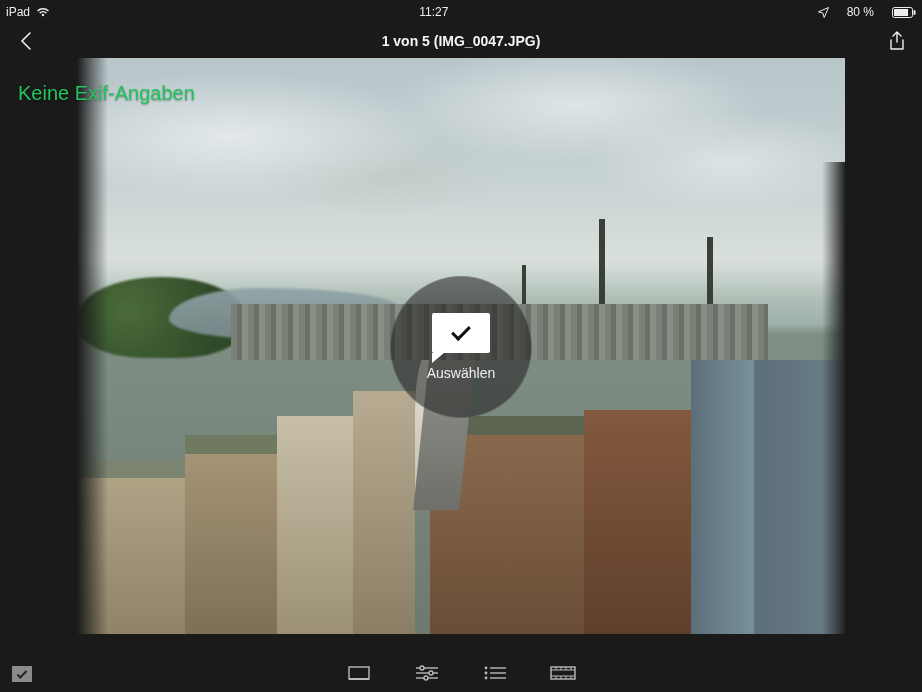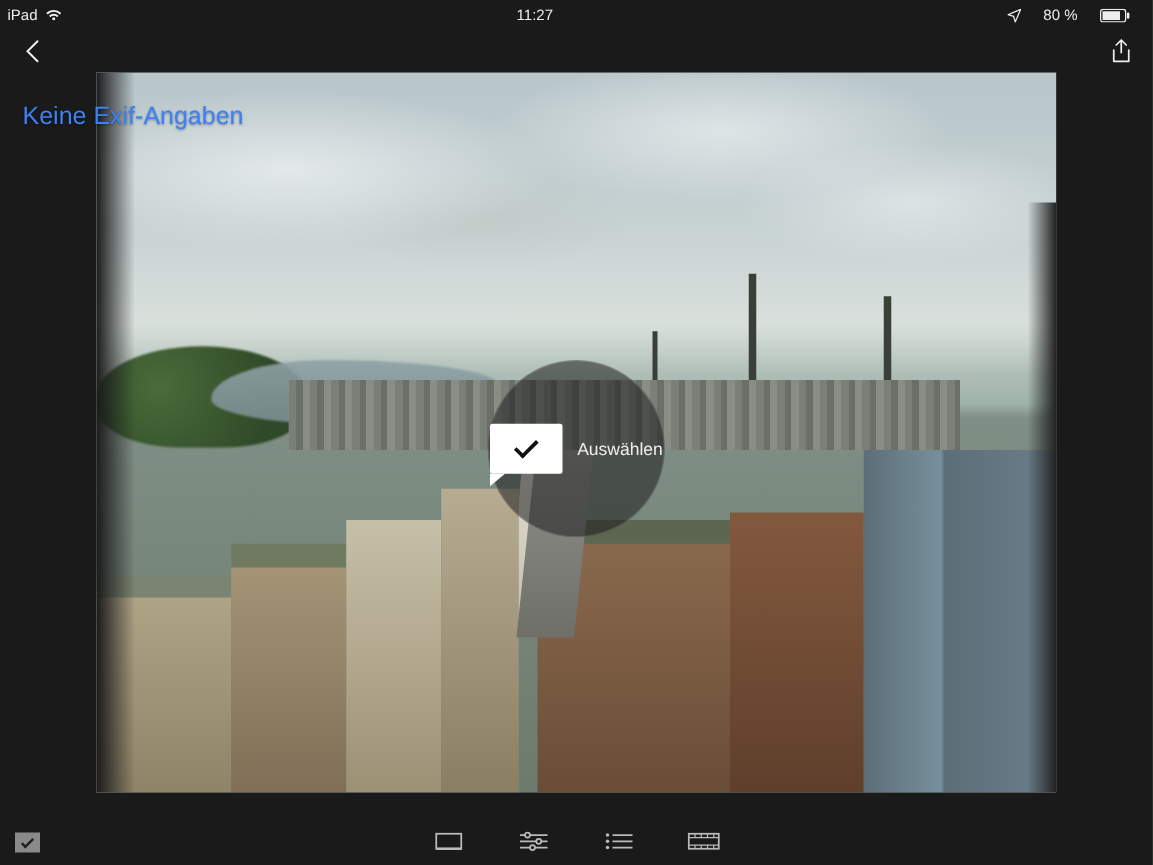--- a/index.html
+++ b/index.html
@@ -1,28 +1,28 @@
 <!DOCTYPE html>
 <html><head>
 <meta charset="utf-8">
 <style>
   * { margin:0; padding:0; box-sizing:border-box; }
   html,body { width:922px; height:692px; background:#1a1a1a; font-family:-apple-system,Helvetica,Arial,sans-serif; overflow:hidden; color:#fff; }
   
-  .status-bar { position:absolute; top:0; left:0; right:12px; height:18px; display:flex; align-items:center; justify-content:space-between; padding:12px 6px; font-size:12px; color:#eee; }
+  .status-bar { position:absolute; top:0; left:0; right:0; height:18px; display:flex; align-items:center; justify-content:space-between; padding:12px 6px; font-size:12px; color:#eee; }
   .status-left { display:flex; align-items:center; gap:6px; }
   .status-right { display:flex; align-items:center; gap:18px; }
   .wifi-icon, .battery-icon, .loc-icon { display:inline-flex; }
   
   .header { position:absolute; top:24px; left:0; right:0; height:34px; display:flex; align-items:center; justify-content:space-between; padding:0 14px; }
   .back-btn { width:22px; height:22px; display:flex; align-items:center; justify-content:center; color:#eee; }
   .title { font-size:14px; font-weight:600; color:#f5f5f5; text-align:center; flex:1; }
   .share-btn { width:22px; height:22px; display:flex; align-items:center; justify-content:center; }
   
-  .exif-label { position:absolute; top:82px; left:18px; font-size:20px; color:#3b82f6; font-weight:400; z-index:5; text-shadow:0 1px 2px rgba(0,0,0,0.4);text-align:center; }
+  .exif-label { position:absolute; top:82px; left:18px; font-size:20px; color:#22c55e; font-weight:400; z-index:5; text-shadow:0 1px 2px rgba(0,0,0,0.4);text-align:center; }
   
   .photo { position:absolute; top:58px; left:77px; width:768px; height:576px; overflow:hidden; background:#6b7a6e; }
   
   .sky { position:absolute; inset:0; background:
     linear-gradient(to bottom,
       #b8c6ca 0%, #c6d1d2 20%, #d9e0dc 35%, #c8d3cd 38%, #aebdb5 42%, #9fb3ab 46%,
       #7f8f85 48%, #6d7a6e 100%);
   }
   .clouds { position:absolute; top:0; left:0; right:0; height:45%; background:
     radial-gradient(ellipse 300px 90px at 20% 30%, rgba(255,255,255,0.55), transparent 70%),
@@ -33,21 +33,21 @@
   .water { position:absolute; top:40%; left:12%; width:30%; height:9%; background:linear-gradient(#8fa2a6,#7b8e92); border-radius:40% 60% 50% 50%/60% 40% 60% 40%; filter:blur(1px); opacity:0.9;}
   .trees { position:absolute; top:38%; left:0; width:22%; height:14%; background:radial-gradient(circle at 30% 40%,#4a6b3a,#2f4a28 70%); border-radius:50% 50% 40% 40%; filter:blur(1px);}
   .city { position:absolute; top:46%; left:0; right:0; bottom:0; }
   .bldg { position:absolute; background:linear-gradient(#8a7965,#6e6050); }
   .roof { position:absolute; background:#7a8470; }
   .spire { position:absolute; width:6px; background:#3a4038; }
   .glassbldg { position:absolute; background:linear-gradient(90deg,#5c6e78 0%,#77909c 40%,#5c6e78 42%,#6b7f8a 100%); }
   .dark { position:absolute; left:0; top:0; bottom:0; width:4%; background:linear-gradient(90deg,#1b1b1b,rgba(27,27,27,0));}
   .darkR { position:absolute; right:0; top:18%; bottom:0; width:3%; background:linear-gradient(270deg,#222,rgba(30,30,30,0));}
   
-  .overlay { position:absolute; top:288px; left:390px; width:142px; height:142px; border-radius:50%; background:rgba(30,30,30,0.55); display:flex; flex-direction:row; align-items:center; justify-content:center; gap:12px; border:1px solid rgba(255,255,255,0.15); }
+  .overlay { position:absolute; top:276px; left:390px; width:142px; height:142px; border-radius:50%; background:rgba(30,30,30,0.55); display:flex; flex-direction:column; align-items:center; justify-content:center; gap:12px; border:1px solid rgba(255,255,255,0.15); }
   .flag { width:58px; height:40px; background:#fff; border-radius:2px; display:flex; align-items:center; justify-content:center; position:relative;}
   .flag::after { content:""; position:absolute; bottom:-10px; left:0; border-top:10px solid #fff; border-right:12px solid transparent; }
   .check { width:18px; height:10px; border-left:3px solid #111; border-bottom:3px solid #111; transform:rotate(-45deg); margin-top:-4px;}
   .overlay-label { font-size:14px; color:#eee; }
   
   .toolbar { position:absolute; bottom:0; left:0; right:0; height:38px; display:flex; align-items:center; justify-content:center; gap:42px; }
   .tool { width:26px; height:18px; display:flex; align-items:center; justify-content:center; color:#bbb; }
   .tool svg { display:block; }
   .corner-check { position:absolute; left:12px; bottom:10px; width:20px; height:16px; background:#8a8a8a; display:flex; align-items:center; justify-content:center;}
   .corner-check .ck{ width:10px; height:5px; border-left:2px solid #222; border-bottom:2px solid #222; transform:rotate(-45deg); margin-top:-2px;}
@@ -81,20 +81,21 @@
     </span>
   </div>
 </div>
 
 <div class="header">
   <div class="back-btn">
     <svg width="14" height="20" viewBox="0 0 14 20">
         <path d="M12 2L4 10l8 8" fill="none" stroke="#eee" stroke-width="1.6" stroke-linecap="round"></path>
       </svg>
   </div>
+  <div class="title">1 von 5 (IMG_0047.JPG)</div>
   <div class="share-btn">
     <svg width="18" height="20" viewBox="0 0 18 20">
         <path d="M9 1v10M5 5l4-4 4 4M3 9v9h12V9" fill="none" stroke="#eee" stroke-width="1.4" stroke-linecap="round" stroke-linejoin="round"></path>
       </svg>
   </div>
 </div>
 
 <div class="exif-label">Keine Exif-Angaben</div>
 
 <div class="photo">

